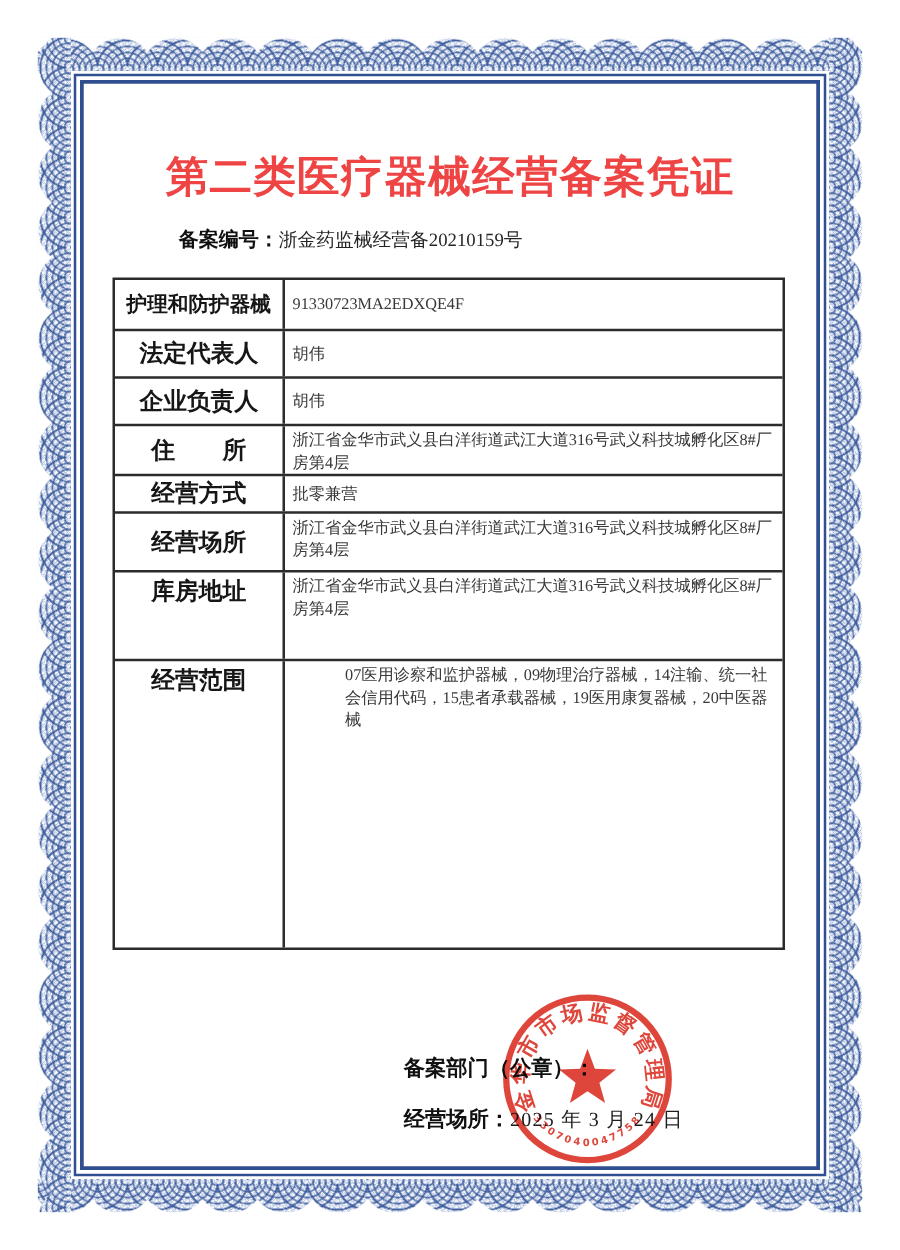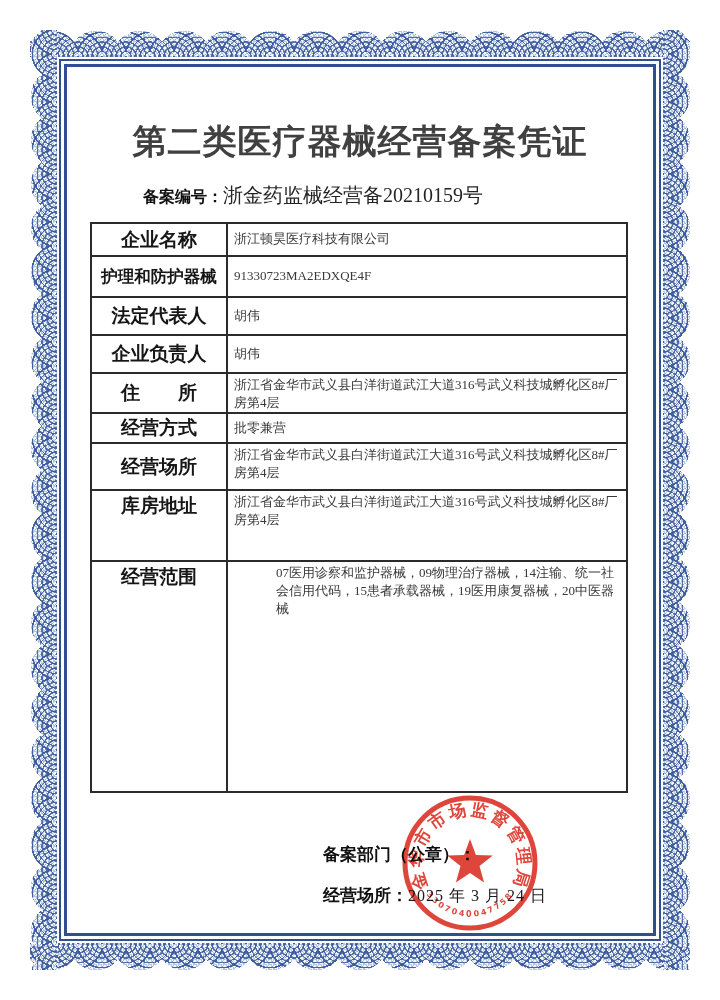--- a/index.html
+++ b/index.html
@@ -71,25 +71,25 @@
     mask-image:radial-gradient(circle 28px at 0% 50%, #000 0 27px, transparent 27.5px);
     mask-size:28px 44px; mask-repeat:repeat-y;
   }
   .frame { position:absolute; pointer-events:none; }
   .frame-outer { inset:59px; border:2px solid #2f4f91; }
   .frame-inner { inset:64px; border:3px solid #2f4f91; }
 
   
   .title {
     position:absolute; top:119px; left:0; width:100%; margin:0;
-    text-align:center; font-size:34px; font-weight:bold; color:#404040; letter-spacing:1px;
+    text-align:center; font-size:34px; font-weight:bold; color:#ef4444; letter-spacing:1px;
   }
   .filing { position:absolute; top:182px; left:143px; white-space:nowrap; }
   .filing-label { font-weight:bold; font-size:16px; color:#101010; }
-  .filing-value { font-size:20px; color:#242424; }
+  .filing-value { font-size:15px; color:#242424; }
 
   
   .cert-table { position:absolute; left:90px; top:222px; width:538px; border:2px solid #2b2b2b; box-sizing:border-box; background:transparent; }
   .row { display:flex; border-bottom:2px solid #2b2b2b; box-sizing:border-box; }
   .row:last-child { border-bottom:none;gap:42px; }
   .cell { box-sizing:border-box; }
   .label {
     width:136px; border-right:2px solid #2b2b2b; display:flex; align-items:center; justify-content:center;
     font-size:19px; font-weight:bold; color:#161616; text-align:center;
   }
@@ -123,24 +123,20 @@
   <div class="frame frame-outer"></div>
   <div class="frame frame-inner"></div>
 
   <h1 class="title">第二类医疗器械经营备案凭证</h1>
 
   <div class="filing">
     <span class="filing-label">备案编号：</span><span class="filing-value">浙金药监械经营备20210159号</span>
   </div>
 
   <div class="cert-table">
-    <div class="row r0">
-      <div class="cell label">企业名称</div>
-      <div class="cell value">浙江顿昊医疗科技有限公司</div>
-    </div>
     <div class="row r1">
       <div class="cell label">护理和防护器械</div>
       <div class="cell value">91330723MA2EDXQE4F</div>
     </div>
     <div class="row r2">
       <div class="cell label">法定代表人</div>
       <div class="cell value">胡伟</div>
     </div>
     <div class="row r3">
       <div class="cell label">企业负责人</div>

